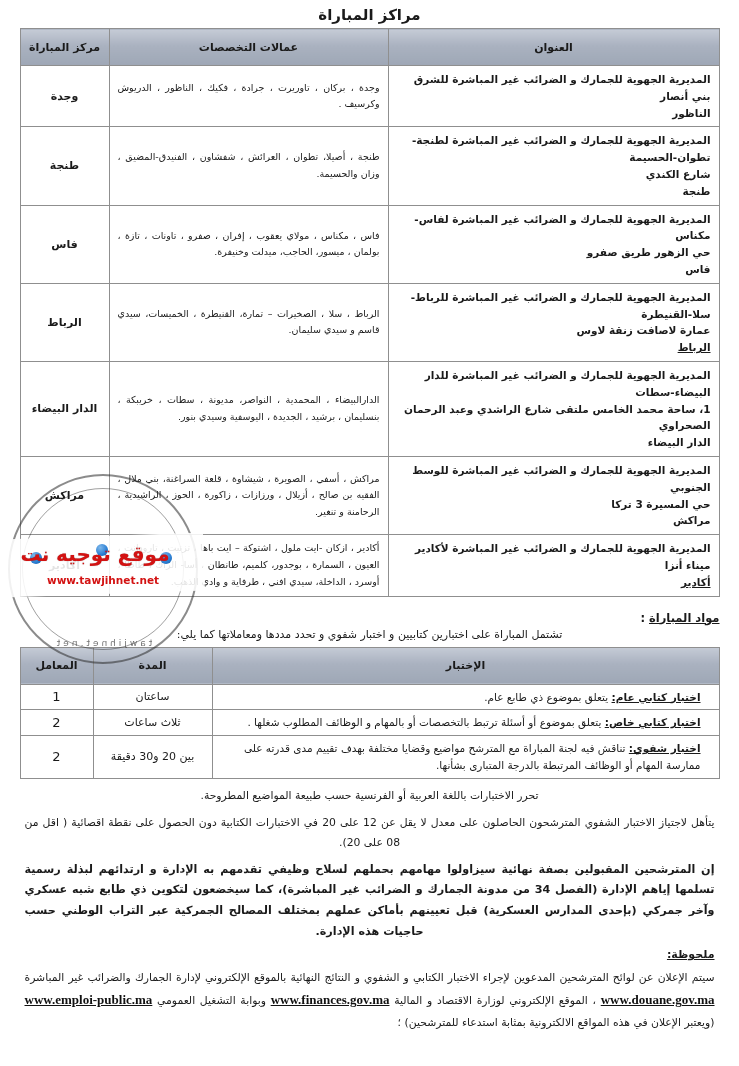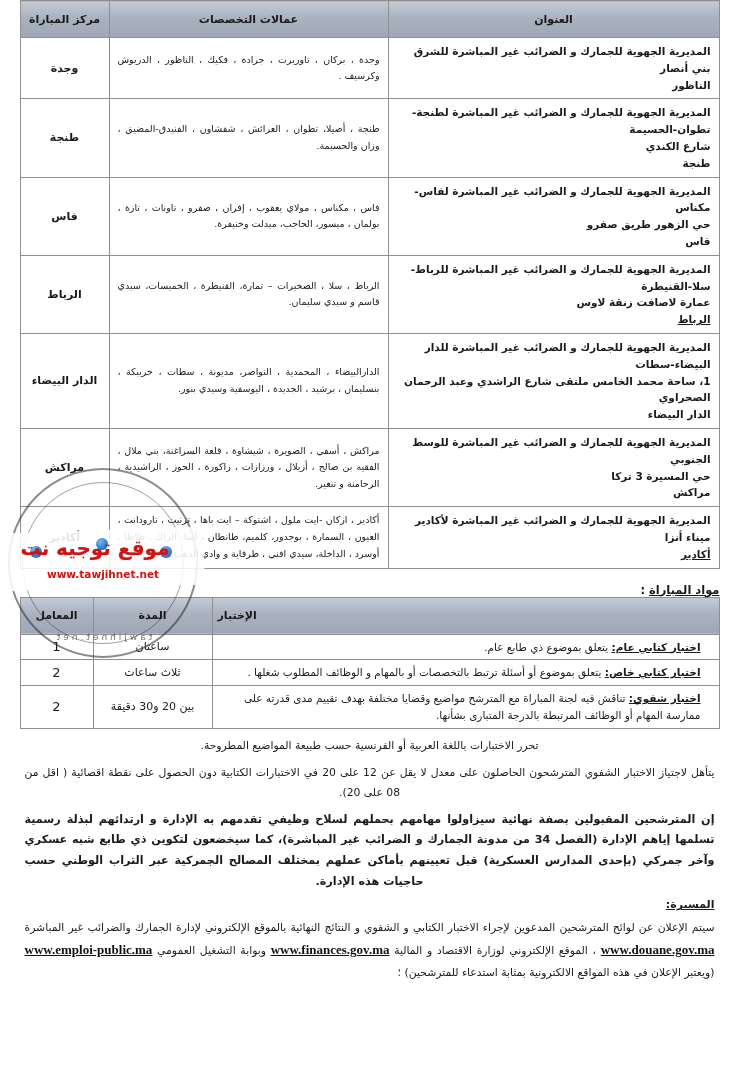--- a/index.html
+++ b/index.html
@@ -82,21 +82,21 @@
   .section-head .u{ text-decoration:underline; }
   .section-intro{
     width:700px;
     margin:3px auto 6px auto;
     text-align:center;
     font-size:11px;
   }
 
   
   .exams{ width:700px; }
-  .exams thead th.c-test{ text-align:left; }
+  .exams thead th.c-test{ text-align:center; }
   .exams thead th.c-dur{ width:108px; text-align:center;margin-top:20px; }
   .exams thead th.c-coef{ width:62px; text-align:center; }
   .exams td.c-test{
     font-size:10.5px;
     text-align:right;
     line-height:1.6;
     padding:4px 18px;
   }
   .exams td.c-test b.u{ font-weight:bold; text-decoration:underline; }
   .exams td.c-dur{ text-align:center; font-size:11px; }
@@ -193,20 +193,21 @@
     direction:ltr; letter-spacing:3px;
     transform:scaleX(-1);
     opacity:.7;
   }
 </style>
 </head>
 <body>
 
 <div class="page">
 
+  <div class="doc-title">مراكز المباراة</div>
 
   <table class="grid centres">
     <thead>
       <tr>
         <th class="c-addr">العنوان</th>
         <th class="c-prov" style="width:268px">عمالات التخصصات</th>
         <th class="c-ctr" style="width:78px">مركز المباراة</th>
       </tr>
     </thead>
     <tbody>
@@ -279,20 +280,21 @@
         </td>
         <td class="provinces">أكادير ، ازكان -ايت ملول ، اشتوكة – ايت باها ، تزنيت ، تارودانت ، العيون ، السمارة ، بوجدور، كلميم، طانطان ، أسا- الزاك ، طاطا ، أوسرد ، الداخلة، سيدي افني ، طرفاية و وادي الذهب.</td>
         <td class="center-name">أكادير</td>
       </tr>
     </tbody>
   </table>
 
   <div class="section-head">
     <span class="u">مواد المباراة</span><span> :</span>
   </div>
+  <div class="section-intro">تشتمل المباراة على اختبارين كتابيين و اختبار شفوي و تحدد مددها ومعاملاتها كما يلي:</div>
 
   <table class="grid exams">
     <thead>
       <tr>
         <th class="c-test">الإختبار</th>
         <th class="c-dur">المدة</th>
         <th class="c-coef">المعامل</th>
       </tr>
     </thead>
     <tbody>
@@ -312,21 +314,21 @@
         <td class="c-coef">2</td>
       </tr>
     </tbody>
   </table>
 
   <div class="para rightish" style="text-align-last:center">تحرر الاختبارات باللغة العربية أو الفرنسية حسب طبيعة المواضيع المطروحة.</div>
   <div class="para">يتأهل لاجتياز الاختبار الشفوي المترشحون الحاصلون على معدل لا يقل عن 12 على 20 في الاختبارات الكتابية دون الحصول على نقطة اقصائية ( اقل من 08 على 20).</div>
   <div class="para b">إن المترشحين المقبولين بصفة نهائية سيزاولوا مهامهم بحملهم لسلاح وظيفي تقدمهم به الإدارة و ارتدائهم لبذلة رسمية تسلمها إياهم الإدارة (الفصل 34 من مدونة الجمارك و الضرائب غير المباشرة)، كما سيخضعون لتكوين ذي طابع شبه عسكري وآخر جمركي (بإحدى المدارس العسكرية) قبل تعيينهم بأماكن عملهم بمختلف المصالح الجمركية عبر التراب الوطني حسب حاجيات هذه الإدارة.</div>
 
   <div class="note-label">
-    <span class="u">المسيرة:</span>
+    <span class="u">ملحوظة:</span>
   </div>
   <div class="para rightish" style="font-weight:normal;text-align-last:right">
     <span>سيتم الإعلان عن لوائح المترشحين المدعوين لإجراء الاختبار الكتابي و الشفوي و النتائج النهائية بالموقع الإلكتروني لإدارة الجمارك والضرائب غير المباشرة</span>
     <span class="link">www.douane.gov.ma</span>
     <span>، الموقع الإلكتروني لوزارة الاقتصاد و المالية</span>
     <span class="link">www.finances.gov.ma</span>
     <span>وبوابة التشغيل العمومي</span>
     <span class="link">www.emploi-public.ma</span>
     <span>(ويعتبر الإعلان في هذه المواقع الالكترونية بمثابة استدعاء للمترشحين) ؛</span>
   </div>

